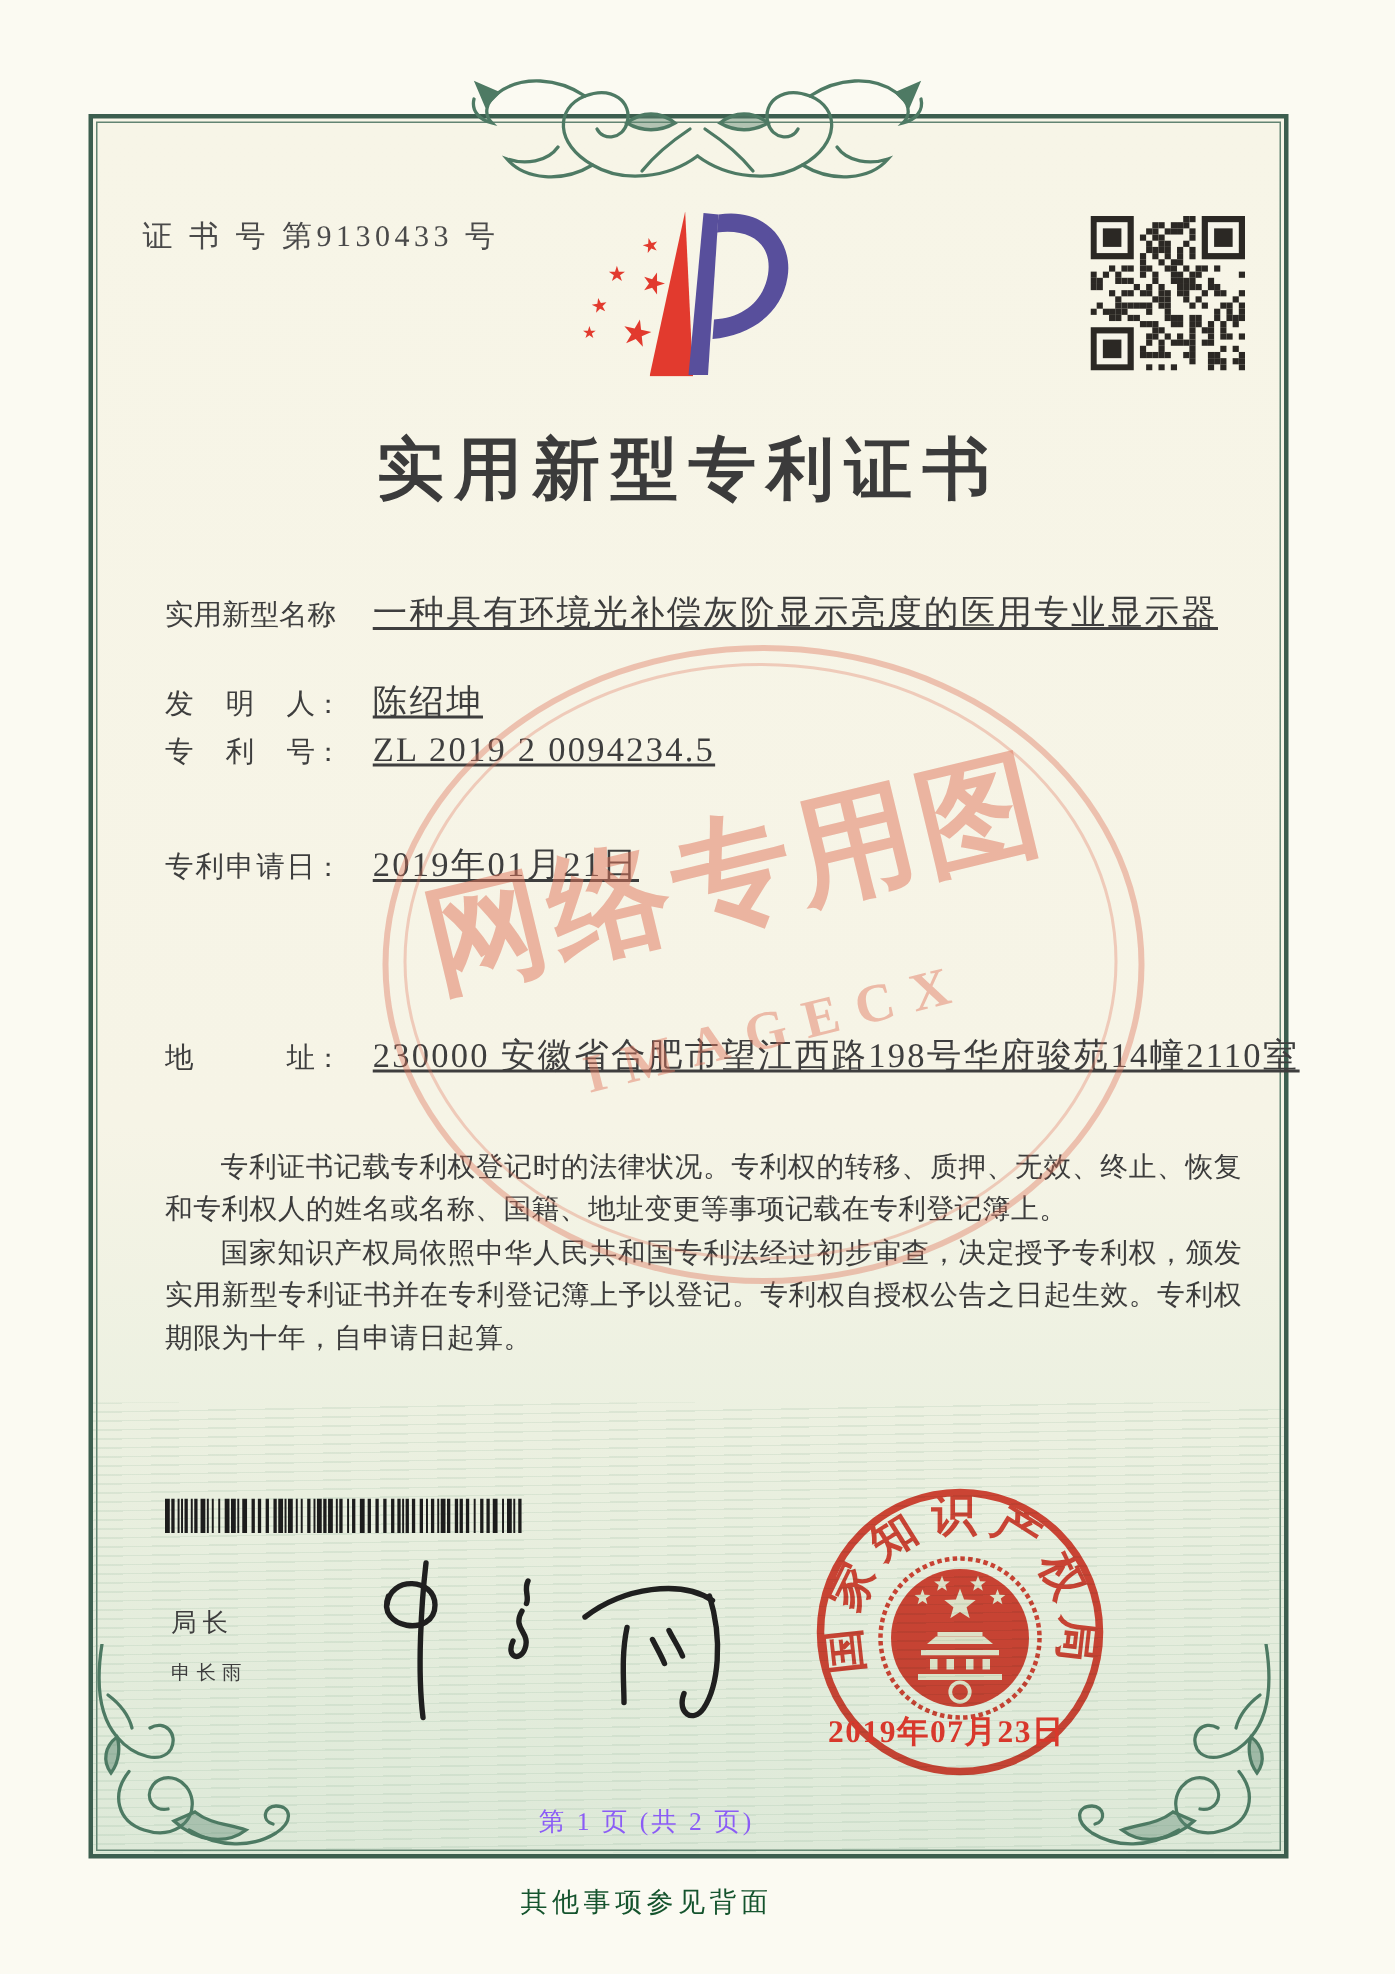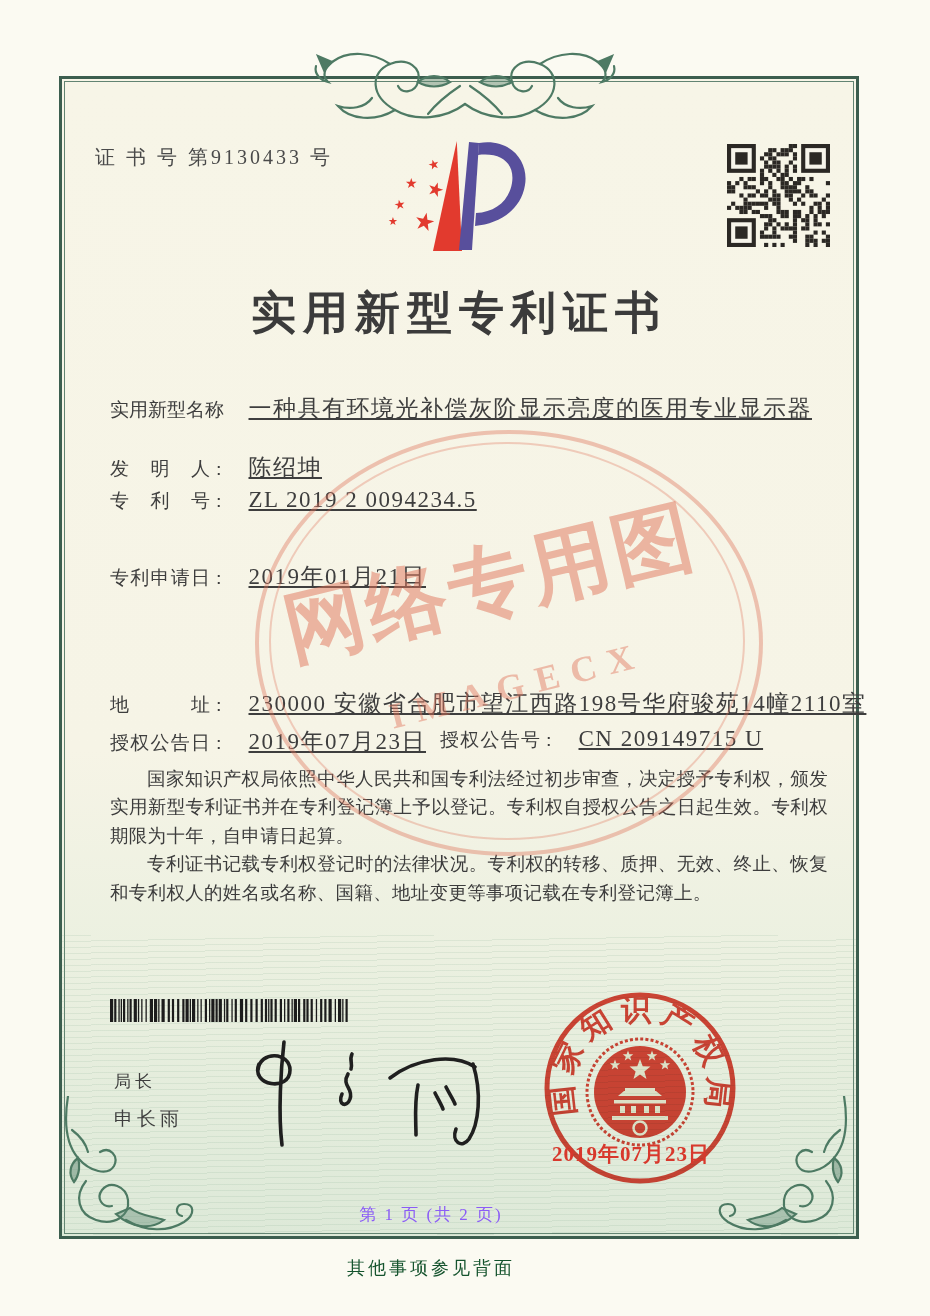--- a/index.html
+++ b/index.html
@@ -30,21 +30,21 @@
   .fcolon{font-size:17.5px;}
   .fval{font-size:23px;letter-spacing:1.5px;margin-left:21px;text-decoration:underline;}
   .pair2{position:absolute;left:330px;top:0;}
   
   .paras{position:absolute;left:110px;top:765px;width:718px;z-index:3;}
   .paras p{margin:0;text-indent:2em;font-size:18.5px;line-height:28.4px;letter-spacing:.3px;
            text-align:justify;color:#3c3c3c;}
   
   .barcode{position:absolute;left:110px;top:999px;z-index:3;}
   .officer-title{position:absolute;left:114px;top:1070px;font-size:17px;letter-spacing:4px;z-index:3;}
-  .officer-name{position:absolute;left:114px;top:1106px;font-size:19px;letter-spacing:4px;z-index:3;font-family:Liberation Serif, serif;}
+  .officer-name{position:absolute;left:114px;top:1106px;font-size:13px;letter-spacing:4px;z-index:3;font-family:Liberation Serif, serif;}
   .signature{position:absolute;left:232px;top:1038px;z-index:3;}
   .sealsvg{position:absolute;left:538px;top:986px;z-index:4;opacity:.93;mix-blend-mode:multiply;}
   .sealdate{position:absolute;left:552px;top:1140px;font-size:21px;letter-spacing:1px;color:#d8382c;
             z-index:5;font-weight:600;}
   .pagefoot{position:absolute;left:59px;width:744px;top:1203px;text-align:center;font-size:17px;
             letter-spacing:2px;color:#8b5cf6;z-index:3;}
   .backnote{position:absolute;left:59px;width:744px;top:1256px;text-align:center;font-size:18px;
             letter-spacing:3px;color:#14532d;z-index:3;}
   
   .wm{position:absolute;inset:0;pointer-events:none;z-index:7;}
@@ -336,30 +336,24 @@
   </div>
   <div class="frow" style="top:487px;">
     <span class="flabel">专利号</span><span class="fcolon">：</span><span class="fval">ZL 2019 2 0094234.5</span>
   </div>
   <div class="frow" style="top:561px;">
     <span class="flabel">专利申请日</span><span class="fcolon">：</span><span class="fval">2019年01月21日</span>
   </div>
   <div class="frow" style="top:688px;">
     <span class="flabel">地址</span><span class="fcolon">：</span><span class="fval">230000 安徽省合肥市望江西路198号华府骏苑14幢2110室</span>
   </div>
-  <div class="frow" style="top:726px;">
-    <span class="flabel">授权公告日</span><span class="fcolon">：</span><span class="fval">2019年07月23日</span>
-    <span class="pair2">
-      <span class="flabel">授权公告号</span><span class="fcolon">：</span><span class="fval">CN 209149715 U</span>
-    </span>
-  </div>
 
   <div class="paras">
+    <p>专利证书记载专利权登记时的法律状况。专利权的转移、质押、无效、终止、恢复和专利权人的姓名或名称、国籍、地址变更等事项记载在专利登记簿上。</p>
     <p>国家知识产权局依照中华人民共和国专利法经过初步审查，决定授予专利权，颁发实用新型专利证书并在专利登记簿上予以登记。专利权自授权公告之日起生效。专利权期限为十年，自申请日起算。</p>
-    <p>专利证书记载专利权登记时的法律状况。专利权的转移、质押、无效、终止、恢复和专利权人的姓名或名称、国籍、地址变更等事项记载在专利登记簿上。</p>
   </div>
 
   <svg class="barcode" id="bar-svg" width="238" height="23" viewBox="0 0 238 23">
       <rect x="0.0" y="0" width="3.2" height="23" fill="#1c1c1c"></rect>
       <rect x="4.2" y="0" width="2.2" height="23" fill="#1c1c1c"></rect>
       <rect x="8.4" y="0" width="1.3" height="23" fill="#1c1c1c"></rect>
       <rect x="10.7" y="0" width="1.3" height="23" fill="#1c1c1c"></rect>
       <rect x="13.0" y="0" width="2.2" height="23" fill="#1c1c1c"></rect>
       <rect x="17.2" y="0" width="1.3" height="23" fill="#1c1c1c"></rect>
       <rect x="19.5" y="0" width="2.2" height="23" fill="#1c1c1c"></rect>

